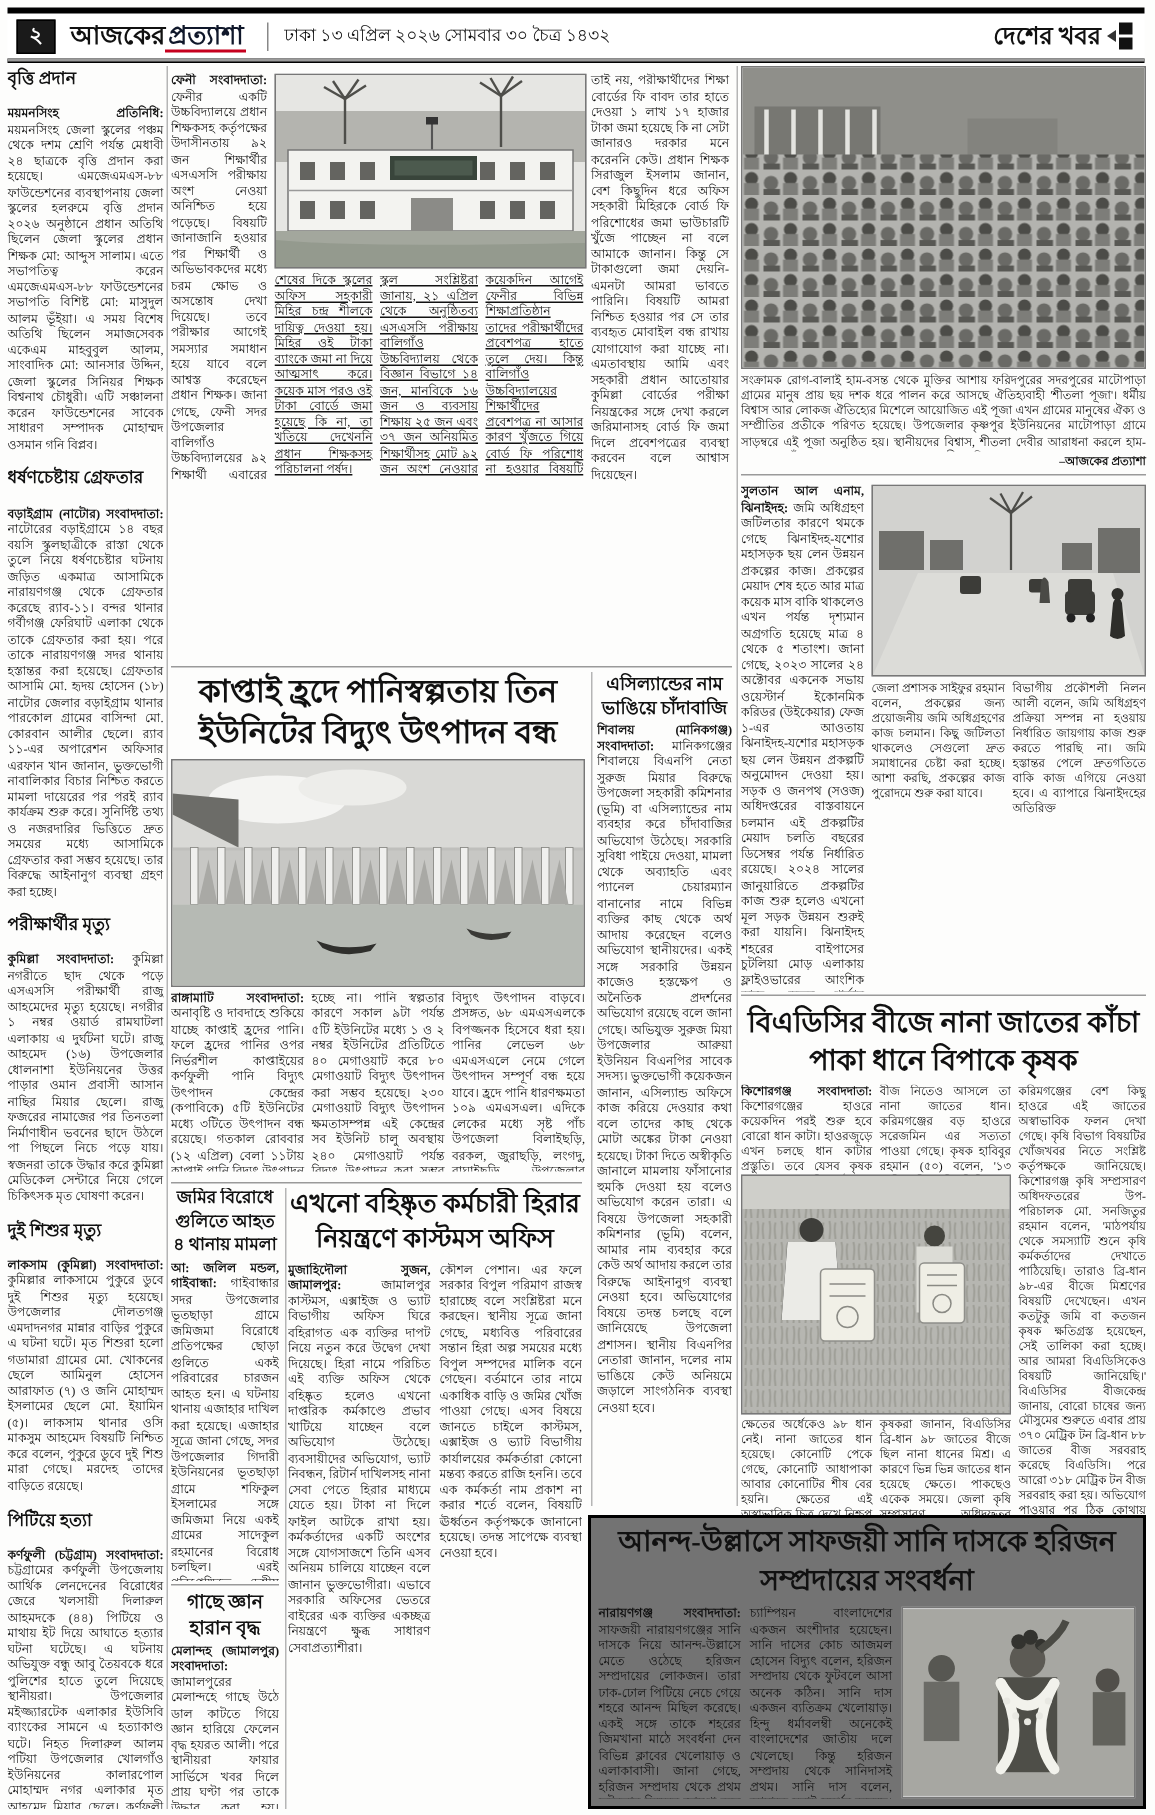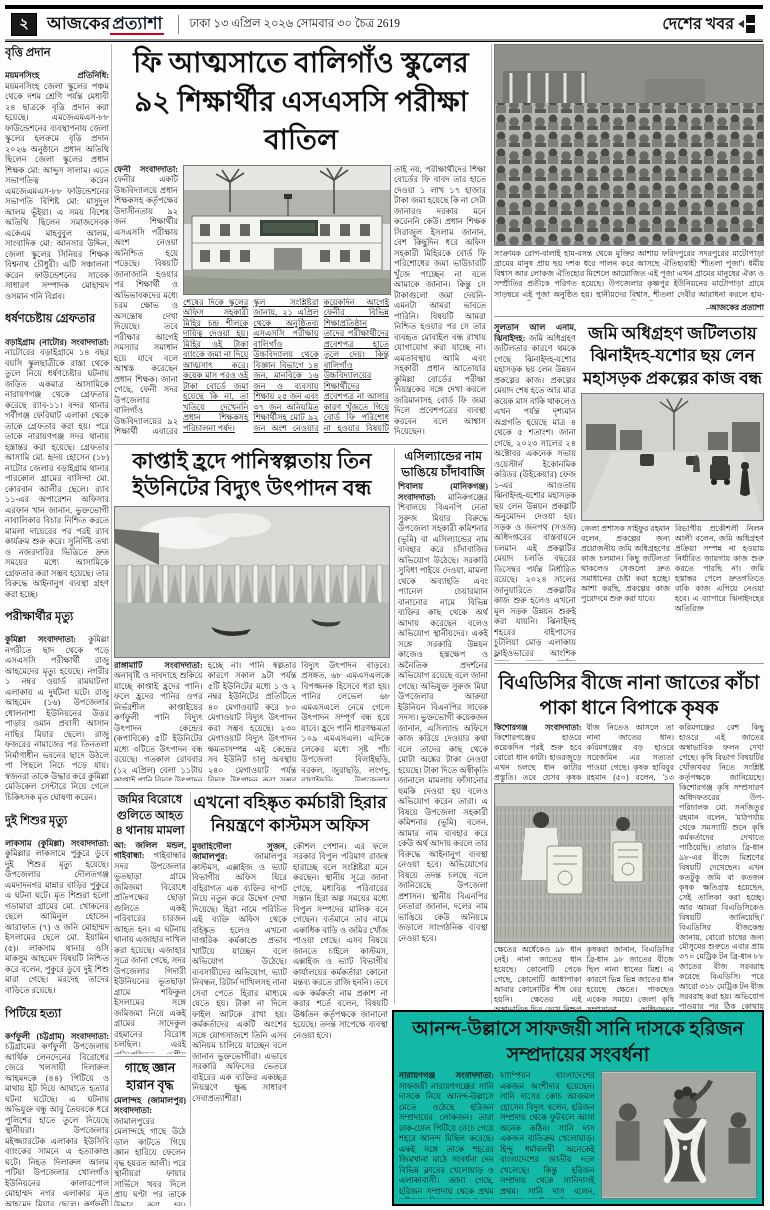--- a/index.html
+++ b/index.html
@@ -82,35 +82,35 @@
   .badc h2{font-size:19px;line-height:1.32;}
   .badc-body{display:flex;gap:5px;height:300px;overflow:hidden;margin-top:3px;}
   .bleft{width:180px;}
   .btoprow,.bbotrow{display:flex;gap:5px;overflow:hidden;}
   .btoprow{height:60px;}
   .bbotrow{height:72px;margin-top:2px;}
   .btoprow .c,.bbotrow .c{flex:1;font-size:7.8px;}
   .bright{width:85px;font-size:7.8px;}
   
   .sani{position:absolute;left:392px;top:1010px;width:372px;height:196px;border:2px solid #000;
-       background:#14b8a6;box-sizing:border-box;padding:4px 5px;}
+       background:#737373;box-sizing:border-box;padding:4px 5px;}
   .sani h2{font-size:19px;line-height:1.35;}
   .srow{display:flex;gap:6px;height:128px;overflow:hidden;margin-top:4px;}
   .srow .c{width:96px;}
   .srow .ph{width:156px;}
 </style>
 </head>
 <body>
 
 <div class="page">
 
   <div class="hdr">
     <div class="pagenum">২</div>
     <div class="logo"><span>আজকের</span><span class="red">প্রত্যাশা</span></div>
-    <div class="dateline">ঢাকা ১৩ এপ্রিল ২০২৬ সোমবার ৩০ চৈত্র 2619</div>
+    <div class="dateline">ঢাকা ১৩ এপ্রিল ২০২৬ সোমবার ৩০ চৈত্র ১৪৩২</div>
     <div class="spacer"></div>
     <div class="section">দেশের খবর</div>
     <div class="flagicon">
         <span class="tri"></span>
         <span class="sq">
           <i></i>
           <i></i>
         </span>
       </div>
   </div>
@@ -142,21 +142,20 @@
       <p class="body-txt"><b>লাকসাম (কুমিল্লা) সংবাদদাতা:</b> <span>কুমিল্লার লাকসামে পুকুরে ডুবে দুই শিশুর মৃত্যু হয়েছে। উপজেলার দৌলতগঞ্জ এমদাদনগর মান্নার বাড়ির পুকুরে এ ঘটনা ঘটে। মৃত শিশুরা হলো গডামারা গ্রামের মো. খোকনের ছেলে আমিনুল হোসেন আরাফাত (৭) ও জনি মোহাম্মদ ইসলামের ছেলে মো. ইয়ামিন (৫)। লাকসাম থানার ওসি মাকসুম আহমেদ বিষয়টি নিশ্চিত করে বলেন, পুকুরে ডুবে দুই শিশু মারা গেছে। মরদেহ তাদের বাড়িতে রয়েছে।</span></p>
     </div>
     <div class="sb-item">
       <h3>পিটিয়ে হত্যা</h3>
       <p class="body-txt"><b>কর্ণফুলী (চট্টগ্রাম) সংবাদদাতা:</b> <span>চট্টগ্রামের কর্ণফুলী উপজেলায় আর্থিক লেনদেনের বিরোধের জেরে খলসায়ী দিলারুল আহমদকে (৪৪) পিটিয়ে ও মাথায় ইট দিয়ে আঘাতে হত্যার ঘটনা ঘটেছে। এ ঘটনায় অভিযুক্ত বন্ধু আবু তৈয়বকে ধরে পুলিশের হাতে তুলে দিয়েছে স্থানীয়রা। উপজেলার মইজ্জ্যারটেক এলাকার ইউসিবি ব্যাংকের সামনে এ হত্যাকাণ্ড ঘটে। নিহত দিলারুল আলম পটিয়া উপজেলার খোলগাঁও ইউনিয়নের কালারপোল মোহাম্মদ নগর এলাকার মৃত আহমেদ মিয়ার ছেলে। কর্ণফুলী থানার ওসি মো. শাহীনুর আলম বলেন, লেনদেনের জেরে দুজনের মধ্যে মারামারির ঘটনায় দিলার আহত হন। পরে হাসপাতালে নেওয়া হলে সেখানে তিনি মারা যান। তবে মূল ঘটনা কী, তা তদন্ত করছি।</span></p>
     </div>
 
   </div>
 
   <div class="lead">
-    <h1>ফি আত্মসাতে বালিগাঁও স্কুলের ৯২ শিক্ষার্থীর এসএসসি পরীক্ষা বাতিল</h1>
     <div class="lead-body">
       <div class="lc1 body-txt"><b>ফেনী সংবাদদাতা:</b> <span>ফেনীর একটি উচ্চবিদ্যালয়ে প্রধান শিক্ষকসহ কর্তৃপক্ষের উদাসীনতায় ৯২ জন শিক্ষার্থীর এসএসসি পরীক্ষায় অংশ নেওয়া অনিশ্চিত হয়ে পড়েছে। বিষয়টি জানাজানি হওয়ার পর শিক্ষার্থী ও অভিভাবকদের মধ্যে চরম ক্ষোভ ও অসন্তোষ দেখা দিয়েছে। তবে পরীক্ষার আগেই সমস্যার সমাধান হয়ে যাবে বলে আশ্বস্ত করেছেন প্রধান শিক্ষক। জানা গেছে, ফেনী সদর উপজেলার বালিগাঁও উচ্চবিদ্যালয়ের ৯২ শিক্ষার্থী এবারের এসএসসি পরীক্ষায় অংশ নেওয়ার কথা রয়েছে। তাদের পরীক্ষার বোর্ড ফি বাবদ ১ লাখ ১৭ হাজার টাকা পরিশোধের জন্য ডিসেম্বর মাসে</span></div>
       <div class="lcenter">
         <svg class="photo" width="206" height="128" viewBox="0 0 206 128">
           <rect width="206" height="128" fill="#e6e6e3"></rect>
           <rect y="24" width="206" height="34" fill="#b4b4af"></rect>
           <g stroke="#4e4e4a" stroke-width="1.6">
             <line x1="46" y1="46" x2="46" y2="14"></line>
               <line x1="46" y1="16" x2="32" y2="8"></line>
               <line x1="46" y1="16" x2="60" y2="7"></line>
@@ -304,21 +303,20 @@
       <rect x="150" y="34" width="60" height="26" fill="#83837e"></rect>
       <rect y="58" width="268" height="142" fill="url(#crowdp)"></rect>
     </svg>
     <div class="caption"><span>সংক্রামক রোগ-বালাই হাম-বসন্ত থেকে মুক্তির আশায় ফরিদপুরের সদরপুরের মাটোপাড়া গ্রামের মানুষ প্রায় ছয় দশক ধরে পালন করে আসছে ঐতিহ্যবাহী 'শীতলা পূজা'। ধর্মীয় বিশ্বাস আর লোকজ ঐতিহ্যের মিশেলে আয়োজিত এই পূজা এখন গ্রামের মানুষের ঐক্য ও সম্প্রীতির প্রতীকে পরিণত হয়েছে। উপজেলার কৃষ্ণপুর ইউনিয়নের মাটোপাড়া গ্রামে সাড়ম্বরে এই পূজা অনুষ্ঠিত হয়। স্থানীয়দের বিশ্বাস, শীতলা দেবীর আরাধনা করলে হাম-বসন্তসহ ছোঁয়াচে সংক্রামক রোগ থেকে গ্রামবাসী সুরক্ষিত থাকে। পূজা কেন্দ্র করে পুরো গ্রাম এক মিলনমেলায় পরিণত হয়। এই পূজা তাদের সাংস্কৃতিক ও ধর্মীয় সত্তার অবিচ্ছেদ্য অংশ</span></div>
     <span class="credit">–আজকের প্রত্যাশা</span>
     <div class="hr" style="position:static;width:100%;margin-top:2px"></div>
 
     <div class="jomi">
       <div class="jl body-txt"><b>সুলতান আল এনাম, ঝিনাইদহ:</b> <span>জমি অধিগ্রহণ জটিলতার কারণে থমকে গেছে ঝিনাইদহ-যশোর মহাসড়ক ছয় লেন উন্নয়ন প্রকল্পের কাজ। প্রকল্পের মেয়াদ শেষ হতে আর মাত্র কয়েক মাস বাকি থাকলেও এখন পর্যন্ত দৃশ্যমান অগ্রগতি হয়েছে মাত্র ৪ থেকে ৫ শতাংশ। জানা গেছে, ২০২৩ সালের ২৪ অক্টোবর একনেক সভায় ওয়েস্টার্ন ইকোনমিক করিডর (উইকেয়ার) ফেজ ১-এর আওতায় ঝিনাইদহ-যশোর মহাসড়ক ছয় লেন উন্নয়ন প্রকল্পটি অনুমোদন দেওয়া হয়। সড়ক ও জনপথ (সওজ) অধিদপ্তরের বাস্তবায়নে চলমান এই প্রকল্পটির মেয়াদ চলতি বছরের ডিসেম্বর পর্যন্ত নির্ধারিত রয়েছে। ২০২৪ সালের জানুয়ারিতে প্রকল্পটির কাজ শুরু হলেও এখনো মূল সড়ক উন্নয়ন শুরুই করা যায়নি। ঝিনাইদহ শহরের বাইপাসের চুটলিয়া মোড় এলাকায় ফ্লাইওভারের আংশিক কাজ, সেতুর গার্ডার নির্মাণ ও কয়েকটি কালভার্টের আংশিক কাজ সম্পন্ন হয়েছে। তবে সড়কের মূল অংশে তেমন উল্লেখযোগ্য অগ্রগতি নেই। ঝিনাইদহ উন্নয়ন সংগ্রাম সমন্বয় কমিটির সভাপতি আনোয়ারুল আলম অভিযোগ করেন, মহাসড়কটি ছয় লেনে উন্নীতকরণের পরিকল্পনা থাকলেও বাস্তবায়ন প্রক্রিয়া খুবই হতাশাজনক। তিন বছরে মাত্র ২ শতাংশ অগ্রগতি হয়েছে।</span></div>
       <div class="jr">
-        <h2>জমি অধিগ্রহণ জটিলতায় ঝিনাইদহ-যশোর ছয় লেন মহাসড়ক প্রকল্পের কাজ বন্ধ</h2>
         <svg class="photo" width="181" height="126" viewBox="0 0 181 126">
           <rect width="181" height="126" fill="#d2d2cf"></rect>
           <g fill="#6f6f6b">
             <rect x="4" y="30" width="30" height="26"></rect>
               <rect x="38" y="36" width="22" height="20"></rect>
               <rect x="150" y="28" width="28" height="30"></rect>
               <rect x="126" y="38" width="20" height="18"></rect>
           </g>
           <g stroke="#4c4c48" stroke-width="1.5">
             <line x1="92" y1="56" x2="92" y2="16"></line>

